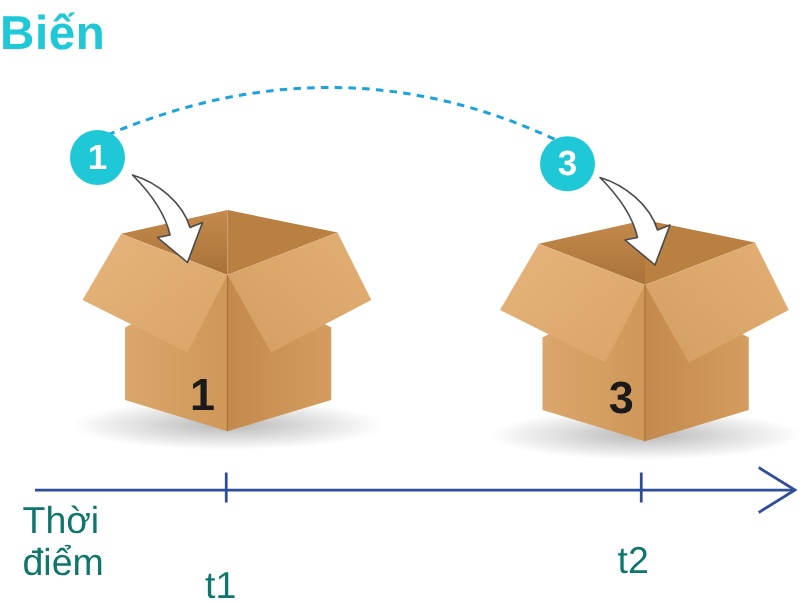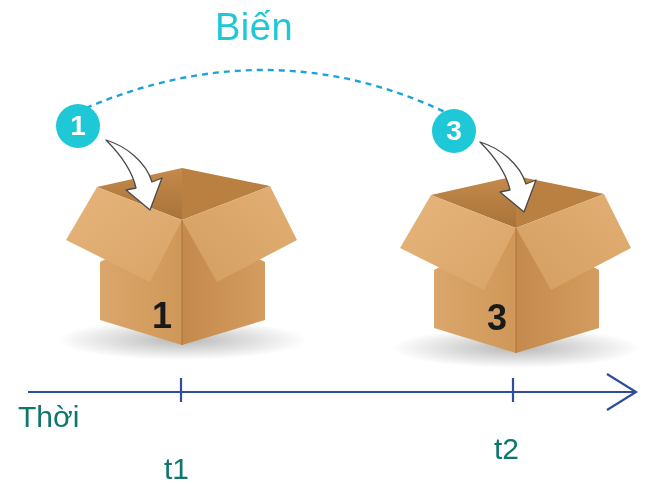--- a/index.html
+++ b/index.html
@@ -1,19 +1,19 @@
 <!DOCTYPE html>
 <html><head>
   <meta charset="utf-8">
   <style>
     html, body { margin: 0; padding: 0; background: #ffffff; }
     body { width: 648px; height: 484px; position: relative; overflow: hidden; font-family: "Liberation Sans", sans-serif; }
     .title {
-      position: absolute; left: 0; top: 6px; width: 508px; text-align: center;
-      font-family: "Liberation Sans", sans-serif; font-size: 38px; color: #1ec8d6; letter-spacing: 0.5px;
+      position: absolute; left: 0; top: 6px; width: 508px; text-align: left;
+      font-family: "Liberation Sans", sans-serif; font-size: 38px; color: #1ec8d6; letter-spacing: 0.5px; font-weight: bold;
     }
     svg.canvas { position: absolute; left: 0; top: 0; }
     .label { position: absolute; font-family: "Liberation Sans", sans-serif; color: #0f766e; font-size: 30px; line-height: 34px; }
     .axis-label { left: 18px; top: 400px; }
     .tick-label-1 { left: 164px; top: 408px; margin-top: 44px; }
     .tick-label-2 { left: 494px; top: 432px; }
   </style>
 </head>
 <body>
 
@@ -97,15 +97,16 @@
 </svg>
 
 <div style="position:absolute;left:56px;top:109px;width:44px;text-align:center;font-family:'Liberation Sans',sans-serif;font-weight:bold;font-size:28px;color:#ffffff;line-height:34px;">1</div>
 <div style="position:absolute;left:432px;top:114px;width:44px;text-align:center;font-family:'Liberation Sans',sans-serif;font-weight:bold;font-size:28px;color:#ffffff;line-height:34px;">3</div>
 
 <div style="position:absolute;left:152px;top:296px;font-family:'Liberation Sans',sans-serif;font-weight:bold;font-size:36px;color:#1a1a1a;line-height:40px;">1</div>
 <div style="position:absolute;left:487px;top:298px;font-family:'Liberation Sans',sans-serif;font-weight:bold;font-size:36px;color:#1a1a1a;line-height:40px;">3</div>
 
 <div class="label axis-label">
   <div>Thời</div>
+  <div>điểm</div>
 </div>
 <div class="label tick-label-1">t1</div>
 <div class="label tick-label-2">t2</div>
 
 </body></html>

